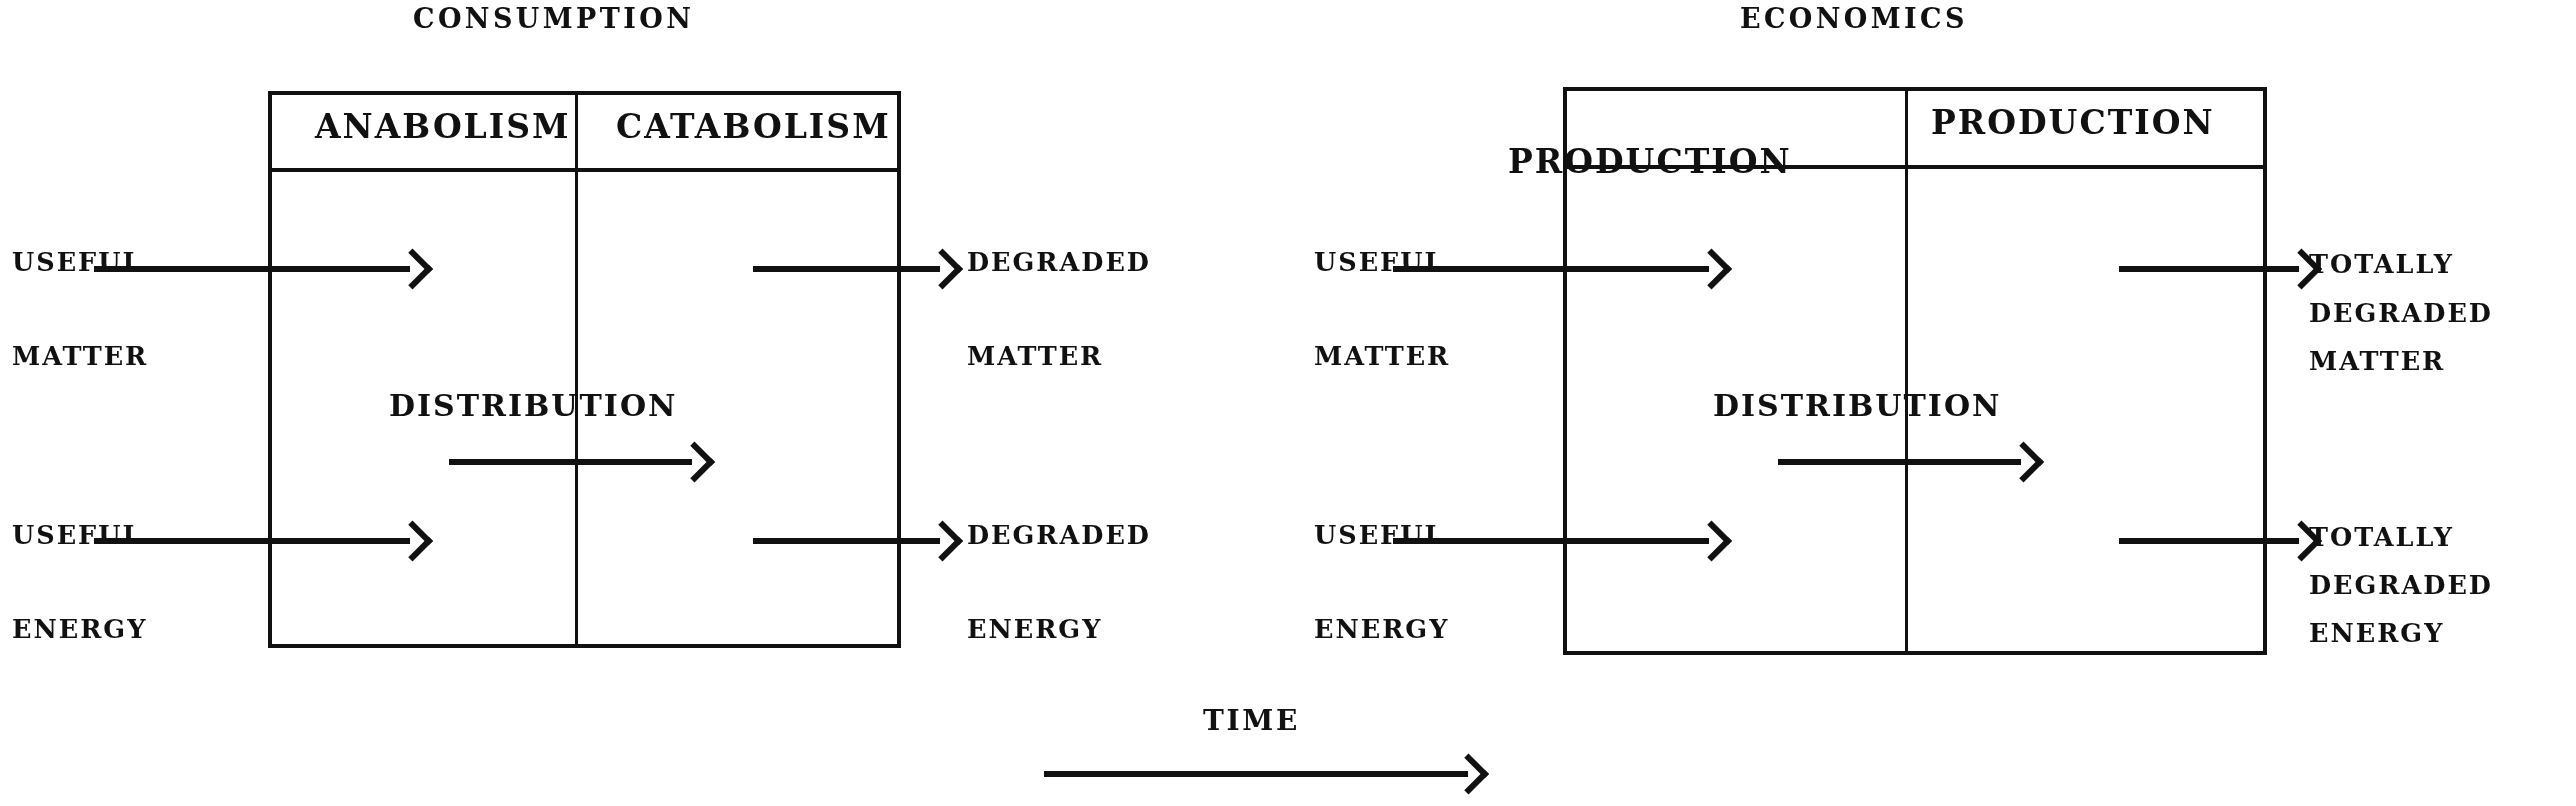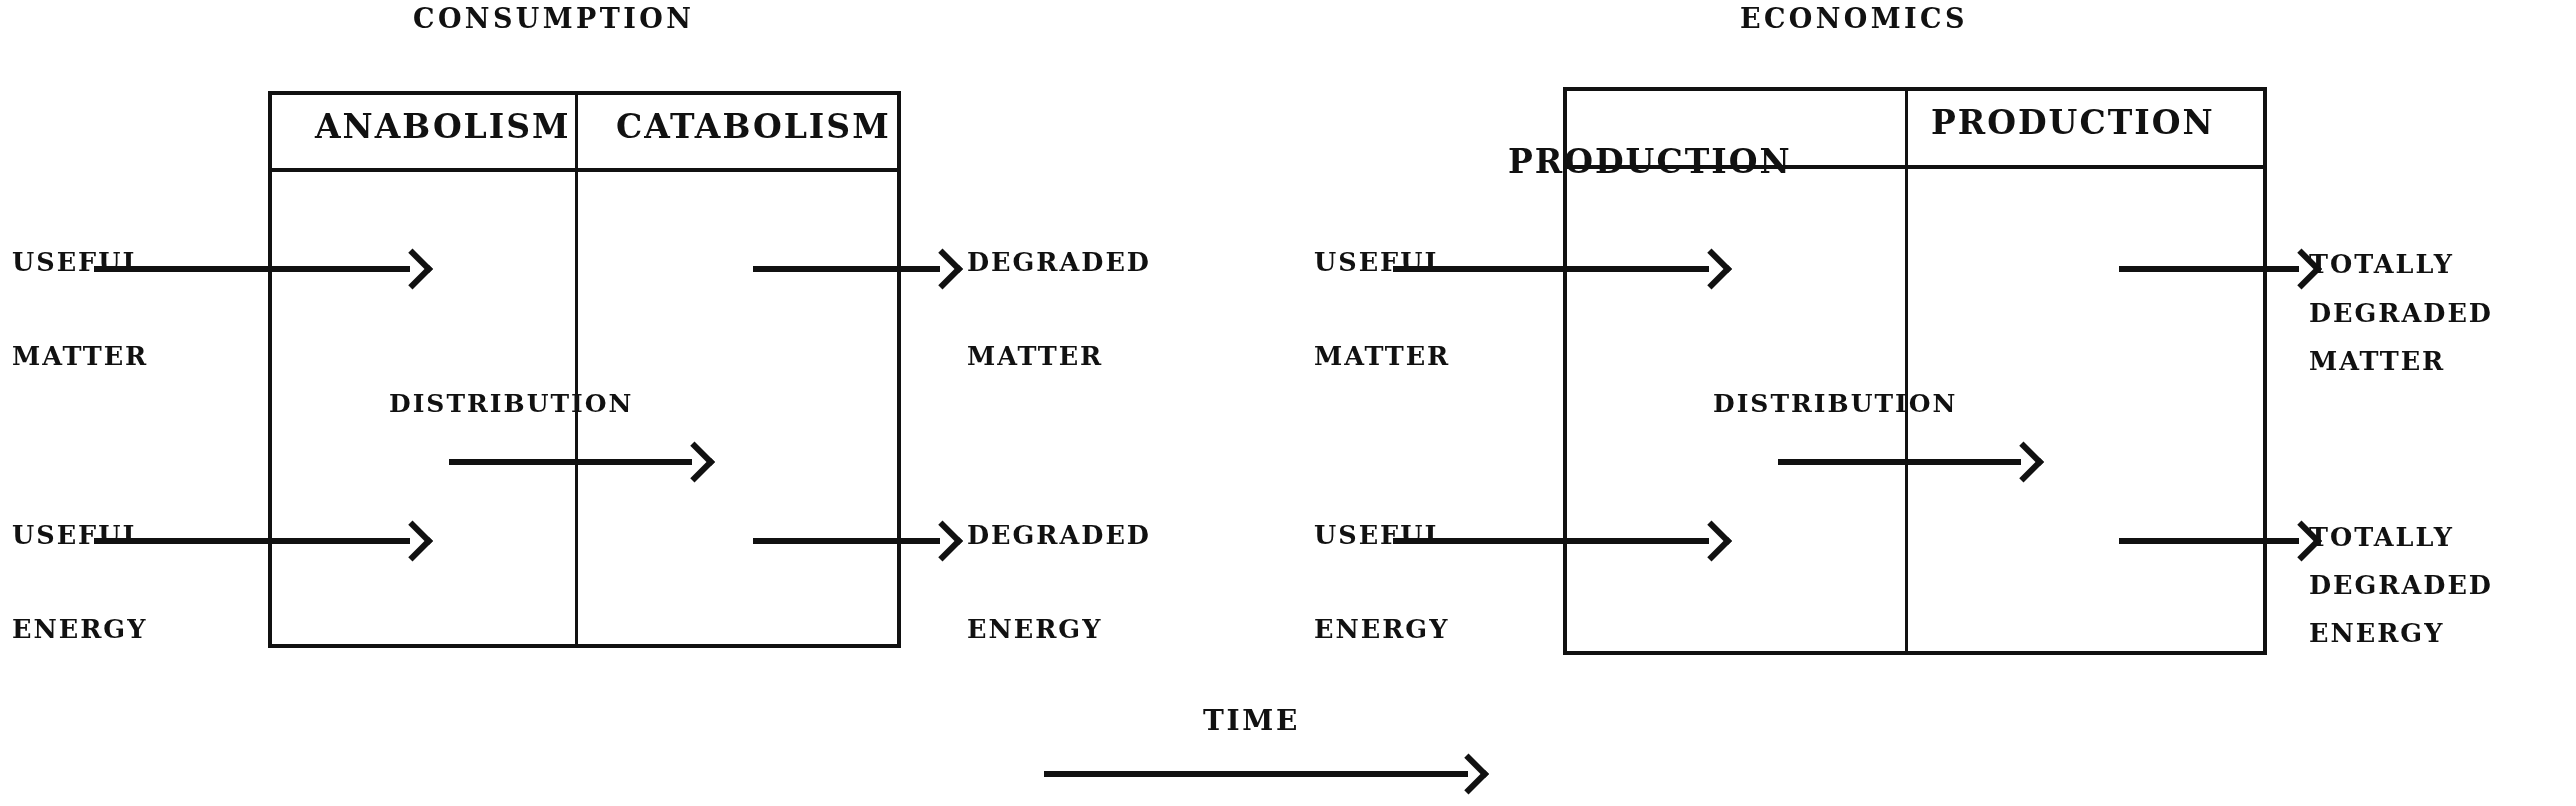--- a/index.html
+++ b/index.html
@@ -27,21 +27,21 @@
   .colhead{
     font-size:33px;
     letter-spacing:2px;
   }
   .flowlbl{
     font-size:25.5px;
     letter-spacing:2px;
     margin-top:44px;
   }
   .distlbl{
-    font-size:25px;
+    font-size:30px;
     letter-spacing:2px;
   }
   .timelbl{
     font-size:28px;
     letter-spacing:2.7px;
   }
 
   
   .panel{
     position:absolute;

